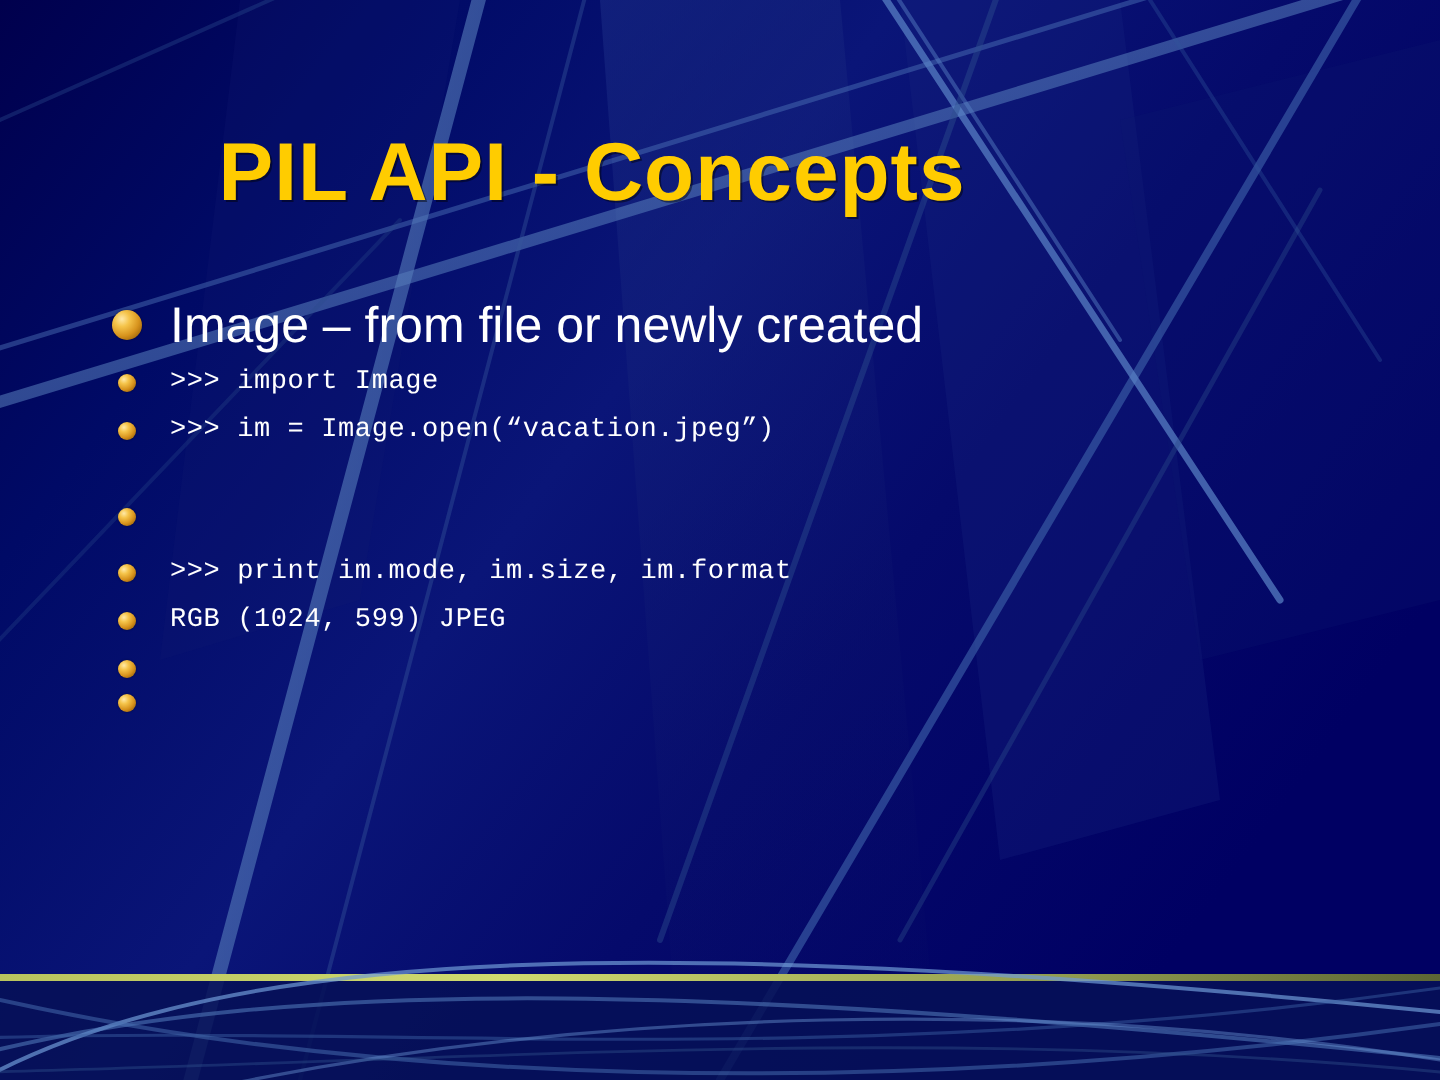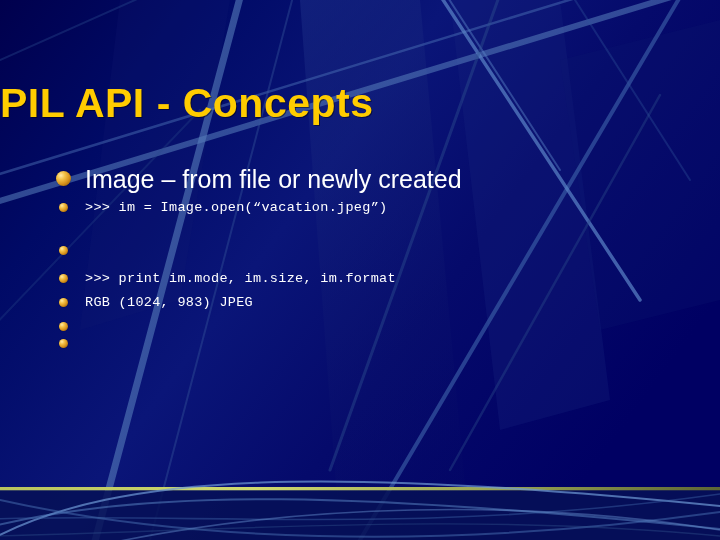--- a/index.html
+++ b/index.html
@@ -22,41 +22,41 @@
     position: absolute;
     left: 0; top: 0;
     width: 720px; height: 540px;
     pointer-events: none;
   }
 
   
   #title-block {
     position: absolute;
     left: 0;
-    top: 79px;
+    top: 62px;
     width: 592px;
-    text-align: left;
+    text-align: center;
   }
   #slide-title {
     display: inline-block;
     font-family: "Liberation Sans", sans-serif;
     font-weight: bold;
     font-size: 41px;
     line-height: 48px;
     letter-spacing: 0.5px;
     color: #FFCC00;
     text-shadow: 1px 1px 0 rgba(0,0,0,0.45);
     white-space: nowrap;
   }
 
   
   #body-block {
     position: absolute;
     left: 56px;
-    top: 164px;
+    top: 148px;
     width: 620px;
   }
 
   .row {
     display: flex;
     align-items: flex-start;
     white-space: nowrap;
   }
 
   
@@ -178,34 +178,38 @@
     <span id="slide-title">PIL API - Concepts</span>
   </div>
 
   <div id="body-block">
       <div class="row lvl1">
         <span class="bullet"></span>
         <span class="txt">Image – from file or newly created</span>
       </div>
       <div class="row lvl2">
         <span class="bullet"></span>
+        <span class="txt">&gt;&gt;&gt; import Image</span>
+      </div>
+      <div class="row lvl2">
+        <span class="bullet"></span>
         <span class="txt">&gt;&gt;&gt; im = Image.open(“vacation.jpeg”)</span>
       </div>
       <div class="gap"></div>
       <div class="row lvl2">
         <span class="bullet"></span>
       </div>
       <div class="sec-gap"></div>
       <div class="row lvl2">
         <span class="bullet"></span>
         <span class="txt">&gt;&gt;&gt; print im.mode, im.size, im.format</span>
       </div>
       <div class="row lvl2">
         <span class="bullet"></span>
-        <span class="txt">RGB (1024, 983) JPEG</span>
+        <span class="txt">RGB (1024, 599) JPEG</span>
       </div>
       <div class="row lvl2">
         <span class="bullet"></span>
       </div>
       <div class="row lvl2">
         <span class="bullet"></span>
       </div>
     </div>
 
 </div>

